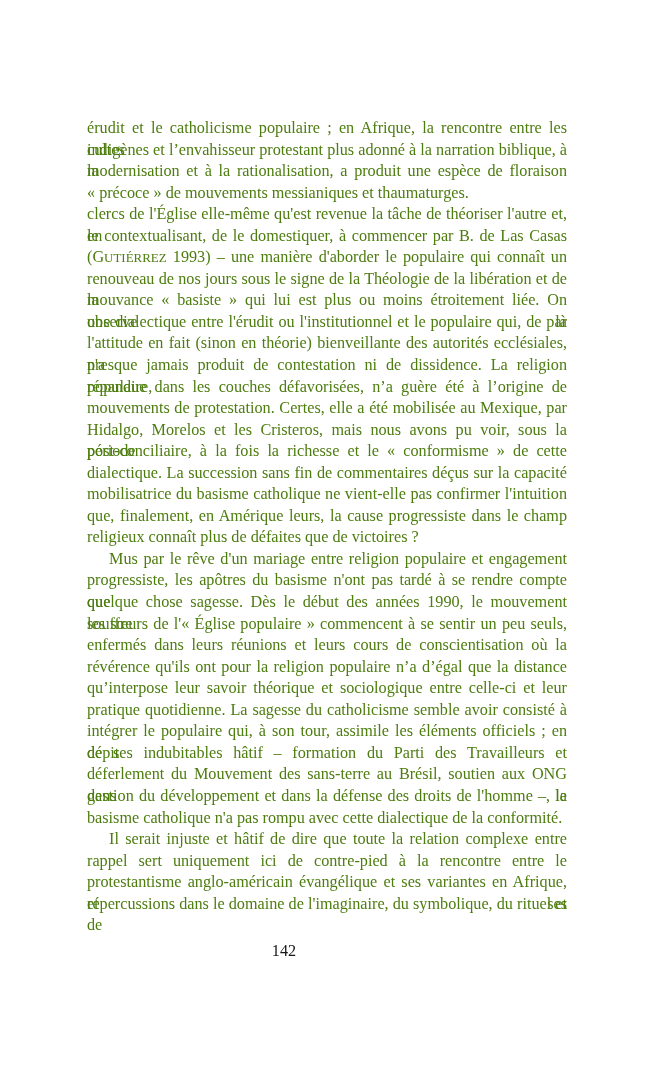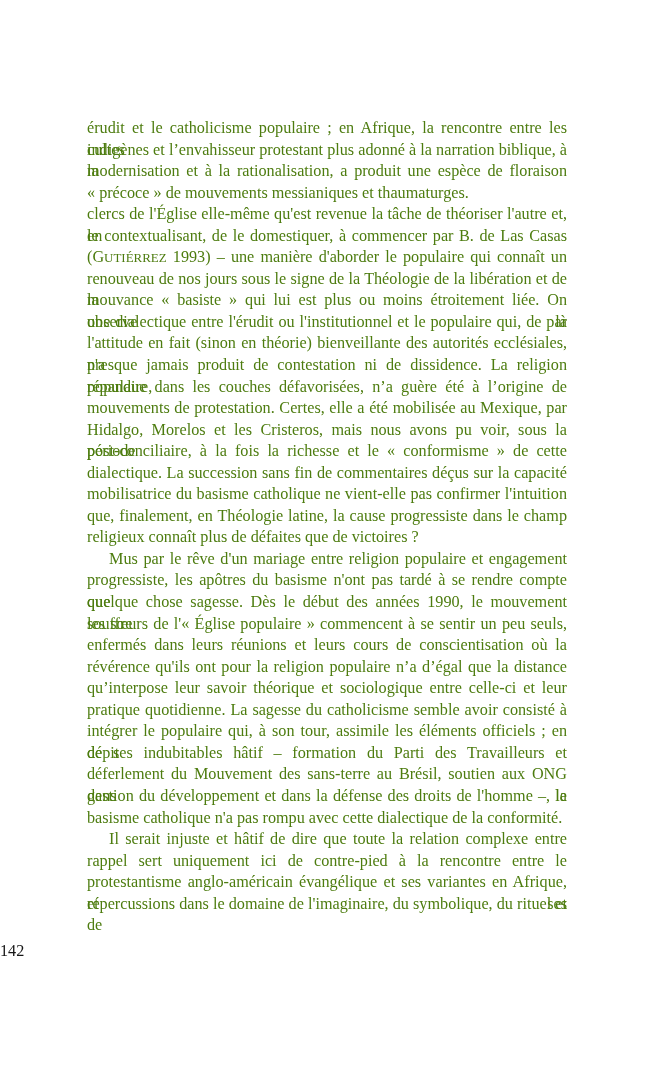--- a/index.html
+++ b/index.html
@@ -3,21 +3,21 @@
 <meta charset="utf-8">
 <style>
   html, body { margin: 0; padding: 0; background: #ffffff; }
   body { width: 650px; height: 1084px; position: relative; overflow: hidden; }
   .page {
     position: absolute; left: 87px; top: 118px; width: 480px;
     font-family: "Liberation Serif", "DejaVu Serif", serif;
     font-size: 16.2px; color: #4d7c0f;
   }
   .pagenum {
-    position: absolute; left: 0; width: 538px; top: 942px; 
+    position: absolute; left: 15px; width: 538px; top: 942px; text-align: center;
     font-family: "Liberation Serif", "DejaVu Serif", serif; font-size: 16.2px; color: #161616;
   }
   .jl { display: block; text-align: justify; text-align-last: justify; line-height: 21.55px; height: 21.55px; }
   .jl.last { text-align-last: left; }
 </style>
 </head>
 <body>
 
 <div class="page">
 
@@ -36,21 +36,21 @@
     <span class="jl">mouvance « basiste » qui lui est plus ou moins étroitement liée. On observe là</span>
     <span class="jl">une dialectique entre l'érudit ou l'institutionnel et le populaire qui, de par</span>
     <span class="jl">l'attitude en fait (sinon en théorie) bienveillante des autorités ecclésiales, n'a</span>
     <span class="jl">presque jamais produit de contestation ni de dissidence. La religion populaire,</span>
     <span class="jl">répandue dans les couches défavorisées, n’a guère été à l’origine de</span>
     <span class="jl">mouvements de protestation. Certes, elle a été mobilisée au Mexique, par</span>
     <span class="jl">Hidalgo, Morelos et les Cristeros, mais nous avons pu voir, sous la période</span>
     <span class="jl">post-conciliaire, à la fois la richesse et le « conformisme » de cette</span>
     <span class="jl">dialectique. La succession sans fin de commentaires déçus sur la capacité</span>
     <span class="jl">mobilisatrice du basisme catholique ne vient-elle pas confirmer l'intuition</span>
-    <span class="jl">que, finalement, en Théologie latine, la cause progressiste dans le champ</span>
+    <span class="jl">que, finalement, en Amérique leurs, la cause progressiste dans le champ</span>
     <span class="jl last">religieux connaît plus de défaites que de victoires ?</span>
   </div>
 
   <div>
     <span class="jl" style="padding-left:22px">Mus par le rêve d'un mariage entre religion populaire et engagement</span>
     <span class="jl">progressiste, les apôtres du basisme n'ont pas tardé à se rendre compte que</span>
     <span class="jl">quelque chose sagesse. Dès le début des années 1990, le mouvement souffre</span>
     <span class="jl">les sœurs de l'« Église populaire » commencent à se sentir un peu seuls,</span>
     <span class="jl">enfermés dans leurs réunions et leurs cours de conscientisation où la</span>
     <span class="jl">révérence qu'ils ont pour la religion populaire n’a d’égal que la distance</span>

